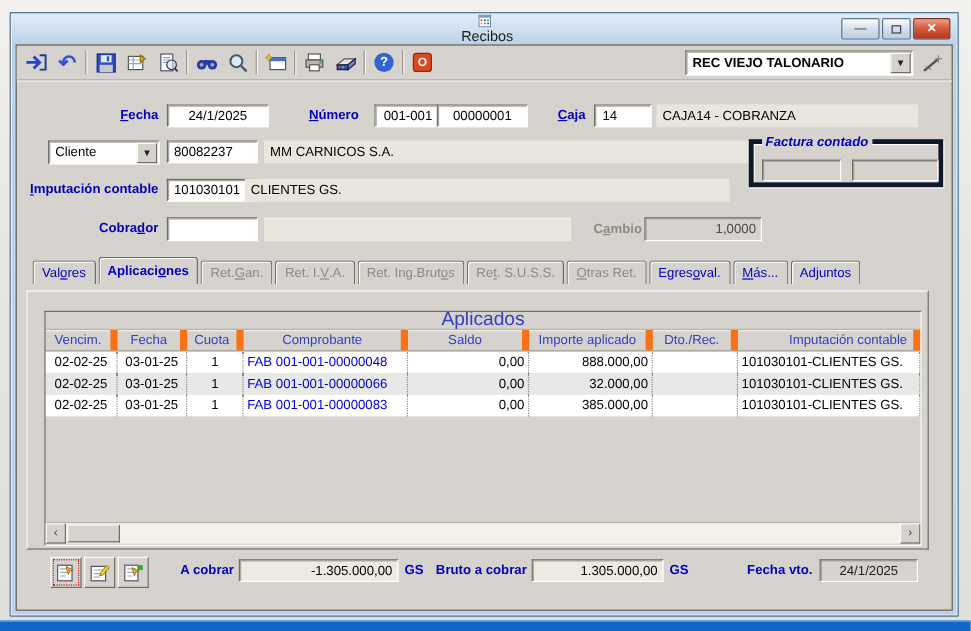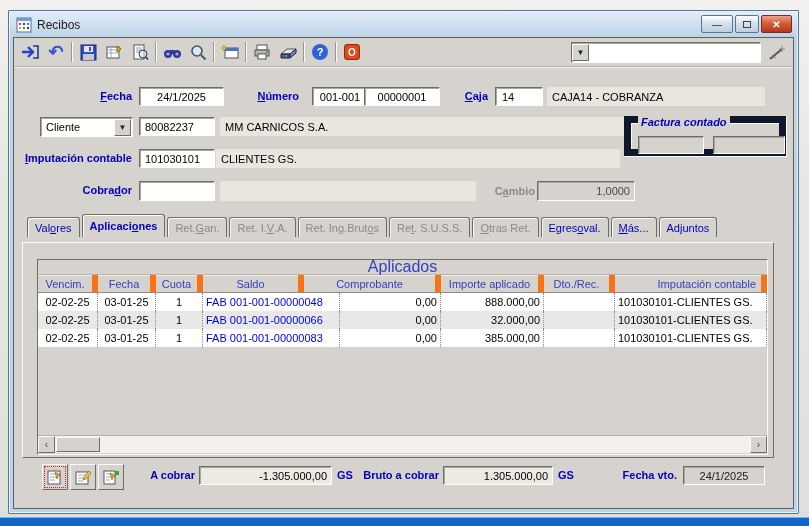--- a/index.html
+++ b/index.html
@@ -11,21 +11,21 @@
   }
   .taskbar { position:absolute; left:0; right:0; bottom:0; height:9px;
     background:#1166c8; border-top:1px solid #79aee6; }
 
   
   .window { position:absolute; left:8px; top:10px; width:791px; height:504px;
     background:#bed3e6; border:1px solid #5a7694; border-radius:1px;
     box-shadow: inset 0 0 0 1px #e4f0fa; }
   .titlebar { position:absolute; left:1px; right:1px; top:1px; height:25px;
     background:linear-gradient(180deg,#e0edf9 0%,#cfe0f0 50%,#bcd2e6 100%);
-    display:flex; align-items:center; padding:0 6px; }
+    display:flex; align-items:center; padding:0 6px;flex-direction:column; }
   .title-text { font-size:12px; color:#1c1c1c; margin-left:5px; }
   .winbtns { position:absolute; right:6px; top:4px; display:flex; gap:2px; }
   .wbtn { height:18px; border:1px solid #5c7590; border-radius:2px;
     background:linear-gradient(180deg,#ffffff, #d7e1ec 45%, #bfcddc);
     display:flex; align-items:center; justify-content:center;
     font-size:10px; color:#333; }
   .wbtn.min { width:32px; } .wbtn.max { width:24px; }
   .wbtn.close { width:31px; background:linear-gradient(180deg,#eda28f,#d85c3c 45%,#b3371d);
     border-color:#7e2916; color:#fff; font-weight:bold; }
   .maxglyph { width:8px; height:7px; border:1px solid #444; background:transparent; }
@@ -64,21 +64,21 @@
     font-size:11px; display:flex; align-items:center; }
   .tb.center { justify-content:center; }
   .tb.right { justify-content:flex-end; padding-right:4px; }
   .tb.gray { background:#d6d3ce; color:#4c4c48; }
   .flatbox { position:absolute; background:#e9e6dd; display:flex; align-items:center;
     padding-left:5px; font-size:11px; }
   .combo { position:absolute; background:#fff; border:1px solid;
     border-color:#6e6e66 #fffefa #fffefa #6e6e66; box-shadow:inset 1px 1px 0 #a8a7a0;
     display:flex; align-items:center; }
   .combo-text { flex:1; padding-left:5px; }
-  .groupbox { position:absolute; border:7px solid #0f172a;
+  .groupbox { position:absolute; border:4px solid #0f172a;
     box-shadow:inset 1px 1px 0 #fbfaf6, 1px 1px 0 #fbfaf6; }
   .groupbox-label { position:absolute; top:-7px; left:7px; background:#d6d3ce; padding:0 3px;
     color:#0000bd; font-weight:bold; font-style:italic; font-size:11px; }
 
   
   .tabstrip { position:absolute; left:13px; top:176px; height:23px; display:flex; align-items:flex-end; }
   .tab { height:20px; margin-right:2px; padding:0 7px; display:flex; align-items:center; justify-content:center;
     background:#d6d3ce; border:1px solid #6e6e66; border-bottom:none;
     border-top-left-radius:3px; border-top-right-radius:3px;
     box-shadow:inset 1px 1px 0 #fbfaf6; font-size:11px; color:#0000bd; }
@@ -231,20 +231,21 @@
       <div class="tsep"></div>
       <div class="tbtn">
         <span class="glyph-help">?</span>
       </div>
       <div class="tsep"></div>
       <div class="tbtn">
         <span class="glyph-exit">O</span>
       </div>
 
       <div class="profile">
+        <span class="profile-text">REC VIEJO TALONARIO</span>
         <span class="drop-btn">▼</span>
       </div>
       <svg class="wand" viewBox="0 0 20 18">
         <path d="M3 15L15 5" stroke="#555" stroke-width="2"></path>
         <path d="M15 2v6M12 5h6" stroke="#888" stroke-width="1"></path>
         <circle cx="5" cy="12" r="0.8" fill="#888"></circle>
           <circle cx="8" cy="13.5" r="0.8" fill="#888"></circle>
       </svg>
     </div>
 
@@ -277,21 +278,21 @@
     <div class="groupbox" style="left:610px; top:78px; width:162px; height:40px;">
       <span class="groupbox-label">Factura contado</span>
       <div class="tb gray" style="left:7px; top:13px; width:66px; height:18px;"></div>
       <div class="tb gray" style="left:82px; top:13px; width:72px; height:18px;"></div>
     </div>
 
     <div class="lbl" style="left:5px; top:114px; width:113px;"><u>I</u>mputación contable</div>
     <div class="tb" style="left:125px; top:111px; width:76px; height:19px; padding-left:5px;">
         <span>101030101</span>
       </div>
-    <div class="flatbox" style="left:202px; top:111px; width:404px; height:19px;">CLIENTES GS.</div>
+    <div class="flatbox" style="left:190px; top:111px; width:404px; height:19px;">CLIENTES GS.</div>
 
     <div class="lbl" style="left:40px; top:146px; width:78px;">Cobra<u>d</u>or</div>
     <div class="tb" style="left:125px; top:143px; width:76px; height:20px;">
         <span></span>
       </div>
     <div class="flatbox" style="left:206px; top:143px; width:256px; height:20px;"></div>
     <div class="lbl disabled" style="left:470px; top:147px; width:51px;">C<u>a</u>mbio</div>
     <div class="tb gray right" style="left:523px; top:143px; width:98px; height:20px;">
         <span>1,0000</span>
       </div>
@@ -309,22 +310,22 @@
       <div class="tab">Adjuntos</div>
     </div>
 
     <div class="tabpanel">
       <div class="grid">
         <div class="grid-grouphdr">Aplicados</div>
         <div class="grid-hdr">
           <div class="hcell c0">Vencim.</div>
           <div class="hcell c1">Fecha</div>
           <div class="hcell c2">Cuota</div>
+          <div class="hcell c3">Comprobante</div>
           <div class="hcell c4">Saldo</div>
-          <div class="hcell c3">Comprobante</div>
           <div class="hcell c5">Importe aplicado</div>
           <div class="hcell c6">Dto./Rec.</div>
           <div class="hcell c7 halign-right">Imputación contable</div>
         </div>
         <div class="grow">
           <div class="gcell c0 center">02-02-25</div>
           <div class="gcell c1 center">03-01-25</div>
           <div class="gcell c2 center">1</div>
           <div class="gcell c3 link">FAB 001-001-00000048</div>
           <div class="gcell c4 right">0,00</div>

